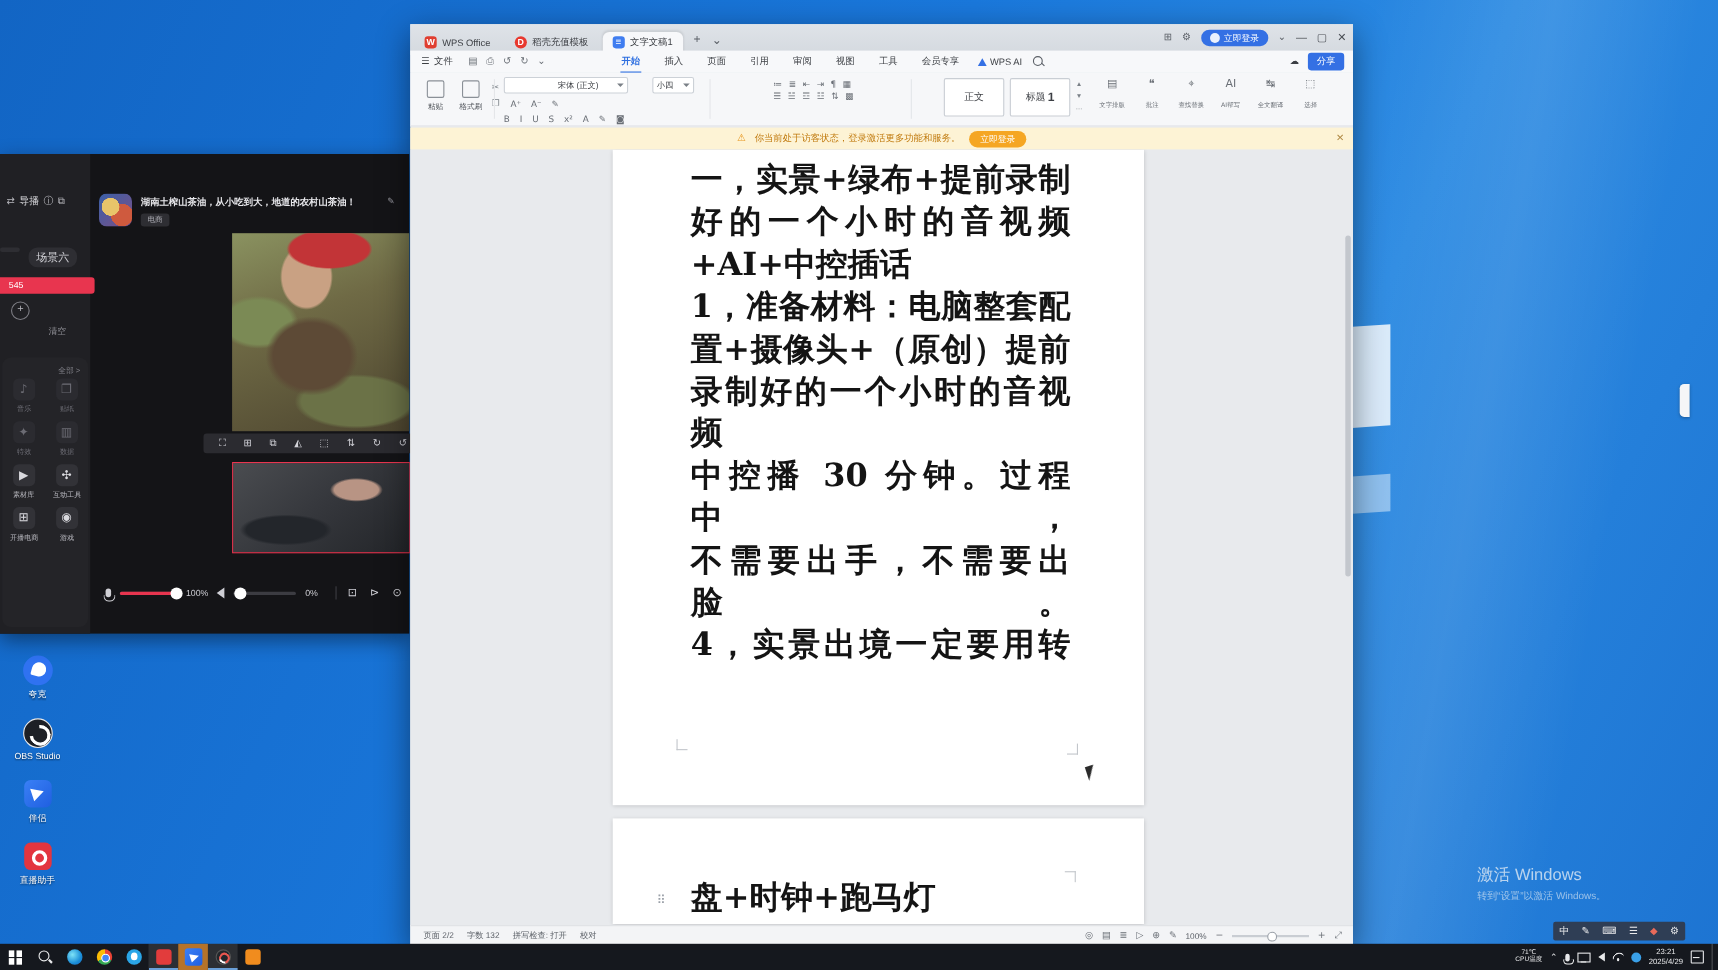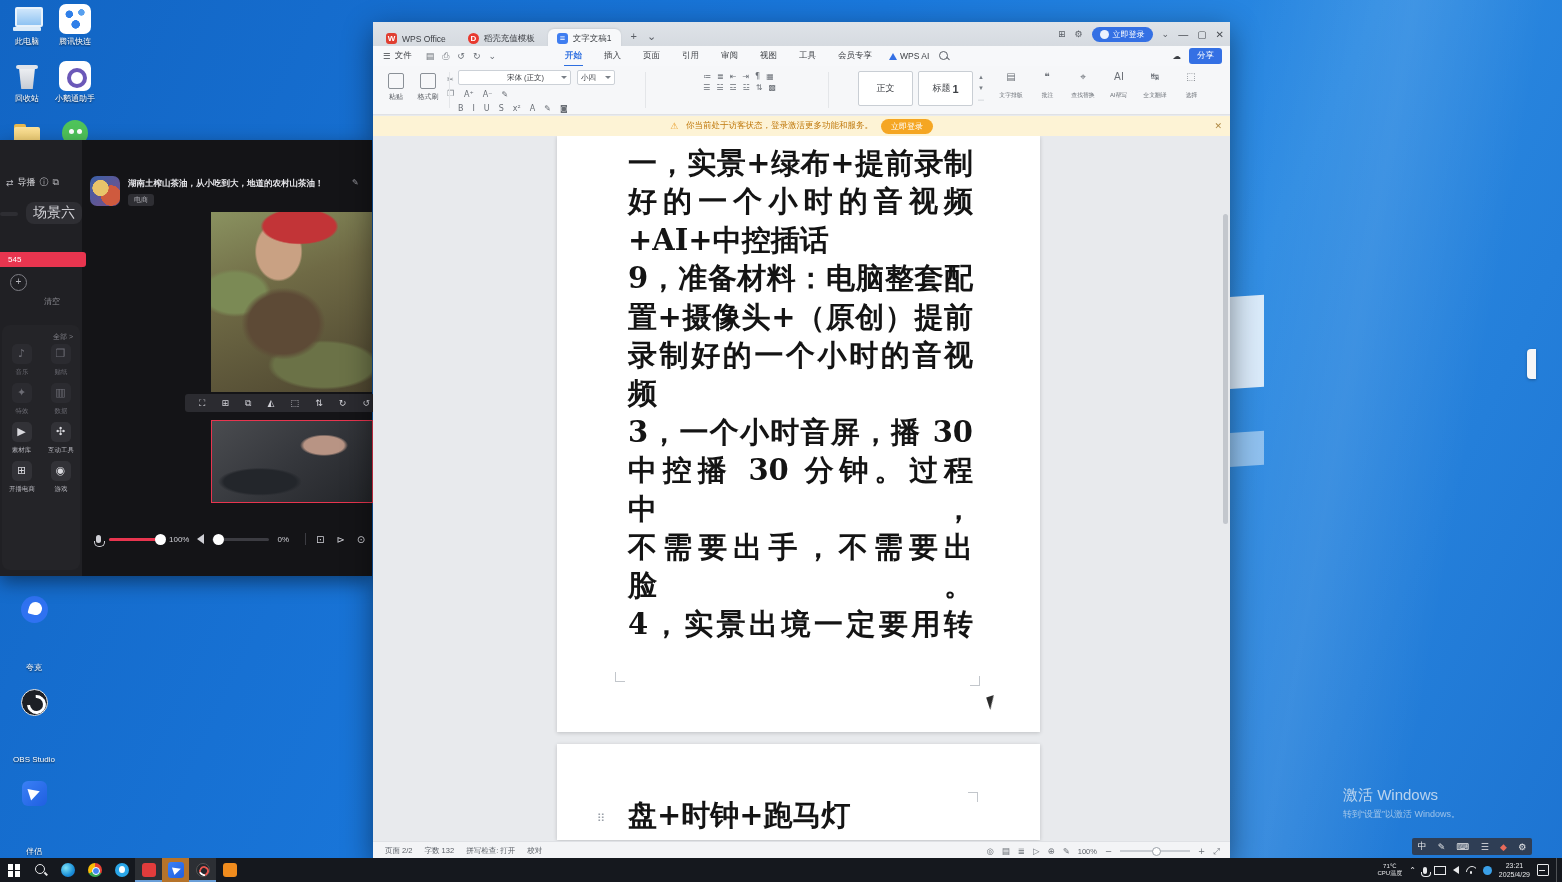--- a/index.html
+++ b/index.html
@@ -16,21 +16,21 @@
   .watermark{position:absolute;left:1343px;top:786px;color:rgba(235,240,245,.75);}
   .watermark .l1{font-size:15px;}
   .watermark .l2{font-size:9px;margin-top:3px;color:rgba(235,240,245,.6);}
 
   
   .dicons{position:absolute;left:4px;top:4px;width:96px;display:grid;grid-template-columns:46px 46px;grid-auto-rows:57px;column-gap:2px;}
   .dicon{display:flex;flex-direction:column;align-items:center;cursor:default;}
   .dicon .ic{width:32px;height:30px;position:relative;}
   .dicon .lbl{font-size:8px;color:#fff;text-shadow:0 1px 2px rgba(0,0,0,.7);margin-top:2px;white-space:nowrap;overflow:hidden;max-width:52px;}
   .sideicons{position:absolute;left:4px;top:594px;width:60px;}
-  .sideicons .dicon{margin-bottom:14px;gap:36px;}
+  .sideicons .dicon{margin-bottom:14px;}
 
   
   .k-pc .ic::before{content:"";position:absolute;left:4px;top:3px;width:24px;height:16px;background:linear-gradient(#cfe6fb,#8fc3f2);border:2px solid #e8f2fb;border-radius:2px;}
   .k-pc .ic::after{content:"";position:absolute;left:2px;top:23px;width:28px;height:4px;background:#dcebf8;border-radius:1px;}
   .k-net .ic{background:#fff;border-radius:7px;}
   .k-net .ic::before{content:"";position:absolute;inset:0;border-radius:7px;
     background:radial-gradient(circle at 32% 34%,#2f7fe8 3.5px,transparent 4px),
                radial-gradient(circle at 70% 28%,#57a0ef 3px,transparent 3.5px),
                radial-gradient(circle at 52% 68%,#2f7fe8 4px,transparent 4.5px),
                linear-gradient(150deg,rgba(47,127,232,.25) 0 2px,transparent 2px) ;}
@@ -49,21 +49,21 @@
   .k-lark .ic::before{content:"";position:absolute;left:4px;top:3px;width:25px;height:25px;background:linear-gradient(135deg,#3a80f6,#1f5fe0);border-radius:6px;}
   .k-lark .ic::after{content:"";position:absolute;left:11px;top:9px;width:0;height:0;border-left:11px solid #fff;border-top:6px solid transparent;border-bottom:6px solid transparent;transform:rotate(-18deg);}
   .k-redapp .ic::before{content:"";position:absolute;left:4px;top:3px;width:25px;height:25px;background:#e3353f;border-radius:6px;}
   .k-redapp .ic::after{content:"";position:absolute;left:11px;top:10px;width:8px;height:8px;border:3px solid #fff;border-radius:50%;}
 
   
   .app{position:absolute;left:0;top:140px;width:372px;height:436px;background:#141417;box-shadow:0 6px 18px rgba(0,0,0,.45);}
   .app-side{position:absolute;left:0;top:0;width:82px;height:100%;background:#202024;}
   .app-head{position:absolute;left:6px;top:36px;display:flex;align-items:center;gap:4px;color:#d8d8dc;font-size:9px;}
   .app-head .gl{font-size:9px;color:#b9b9bf;}
-  .pill{background:#2e2e33;border-radius:8px;color:#cfcfd4;font-size:14px;padding:2px 7px;display:inline-block;}
+  .pill{background:#2e2e33;border-radius:8px;color:#cfcfd4;font-size:10px;padding:2px 7px;display:inline-block;margin-top:23px;}
   .pill.frag{width:10px;padding:2px 4px;}
   .redbar{position:absolute;left:0;top:112px;width:78px;height:15px;background:#e8354f;color:#fff;font-size:8px;line-height:15px;padding-left:8px;border-radius:0 3px 3px 0;}
   .pluscirc{position:absolute;left:10px;top:134px;width:15px;height:15px;border:1px solid #7e7e85;color:#b6b6bc;border-radius:50%;font-size:10px;line-height:14px;text-align:center;}
   .clearlbl{position:absolute;left:44px;top:156px;font-size:8px;color:#8b8b92;}
   .toolpanel{position:absolute;left:2px;top:185px;width:78px;bottom:6px;background:#242428;border-radius:8px;}
   .allrow{font-size:7px;color:#808088;text-align:right;padding:7px 7px 2px 0;}
   .toolgrid{display:grid;grid-template-columns:39px 39px;row-gap:6px;justify-items:center;}
   .tool{display:flex;flex-direction:column;align-items:center;width:39px;}
   .tool .tg{width:20px;height:20px;border-radius:5px;background:#323237;color:#d9d9de;font-size:11px;line-height:20px;text-align:center;}
   .tool .tl{font-size:7px;color:#b8b8bf;margin-top:3px;white-space:nowrap;transform:scale(.92);}
@@ -238,46 +238,20 @@
   <div class="desktop">
     <div class="lightstreak"></div>
     <div class="pane1"></div>
     <div class="pane2"></div>
     <div class="watermark">
       <div class="l1">激活 Windows</div>
       <div class="l2">转到“设置”以激活 Windows。</div>
     </div>
   </div>
 
-  <div class="dicons">
-    <div class="dicon k-pc">
-        <div class="ic"></div>
-        <div class="lbl">此电脑</div>
-      </div>
-      <div class="dicon k-net">
-        <div class="ic"></div>
-        <div class="lbl">腾讯快连</div>
-      </div>
-      <div class="dicon k-bin">
-        <div class="ic"></div>
-        <div class="lbl">回收站</div>
-      </div>
-      <div class="dicon k-gear">
-        <div class="ic"></div>
-        <div class="lbl">小鹅通助手</div>
-      </div>
-      <div class="dicon k-folder">
-        <div class="ic"></div>
-        <div class="lbl"></div>
-      </div>
-      <div class="dicon k-wechat">
-        <div class="ic"></div>
-        <div class="lbl"></div>
-      </div>
-  </div>
   <div class="sideicons">
     <div class="dicon k-quark">
         <div class="ic"></div>
         <div class="lbl">夸克</div>
       </div>
       <div class="dicon k-obs">
         <div class="ic"></div>
         <div class="lbl">OBS Studio</div>
       </div>
       <div class="dicon k-lark">
@@ -464,21 +438,21 @@
         </div>
       </div>
       <div class="rsepv" style="left:76px;"></div>
 
       <div class="fontgrp">
         <div>
           <span class="combo" style="width:60px;padding-left:48px;">
             <span>宋体 (正文)</span>
               <span class="caret"></span>
           </span>
-          <span class="combo" style="width:30px;margin-left:4px;">
+          <span class="combo" style="width:30px;margin-left:20px;">
             <span>小四</span>
               <span class="caret"></span>
           </span>
           <span class="glrow" style="display:inline-flex;margin-left:6px;">
             <span class="gl">A⁺</span>
               <span class="gl">A⁻</span>
               <span class="gl">✎</span>
           </span>
         </div>
         <div class="glrow">
@@ -563,25 +537,24 @@
       <span class="bannerbtn">立即登录</span>
       <span class="bannerclose gl">✕</span>
     </div>
 
     <div class="docarea">
       <div class="page page1">
         <div class="doctext">
           <div class="docline j">一，实景+绿布+提前录制</div>
             <div class="docline j">好的一个小时的音视频</div>
             <div class="docline">+AI+中控插话</div>
-            <div class="docline j">9，准备材料：电脑整套配</div>
+            <div class="docline j">1，准备材料：电脑整套配</div>
             <div class="docline j">置+摄像头+（原创）提前</div>
             <div class="docline j">录制好的一个小时的音视</div>
             <div class="docline">频</div>
-            <div class="docline j">3，一个小时音屏，播 30</div>
             <div class="docline j">中控播 30 分钟。过程中，</div>
             <div class="docline j">不需要出手，不需要出脸。</div>
             <div class="docline j">4，实景出境一定要用转</div>
         </div>
         <div class="crop bl" style="left:58px;bottom:50px;"></div>
         <div class="crop br" style="right:60px;bottom:46px;"></div>
       </div>
       <div class="page page2">
         <div class="crop tr" style="right:62px;top:48px;"></div>
         <div class="draghandle">⠿</div>

